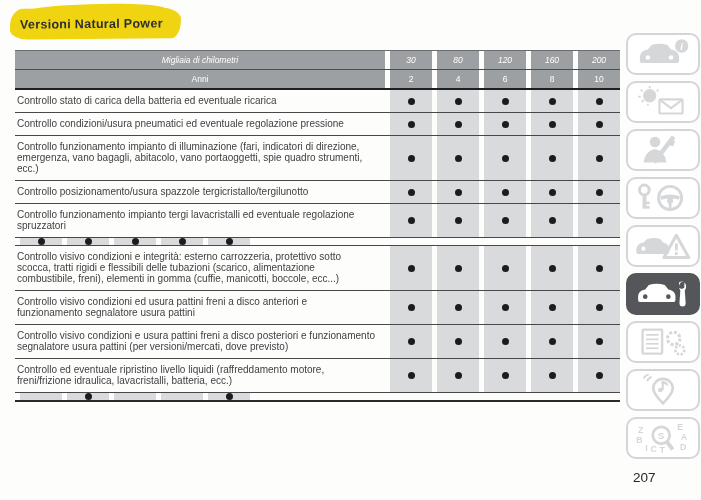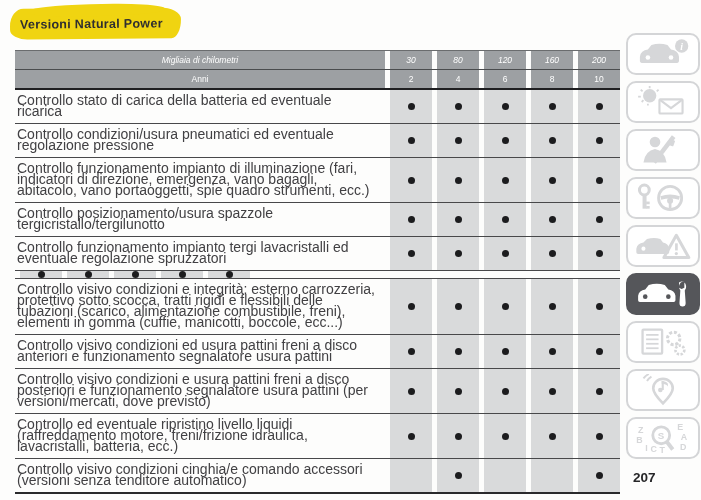--- a/index.html
+++ b/index.html
@@ -62,21 +62,21 @@
     color: #fff;
     font-size: 8.5px;
     height: 18px;
     display: flex; align-items: center; justify-content: center;
   }
   .brow { border-bottom: 1px solid #48484a; }
   .brow:last-child { border-bottom: 2px solid #2a2a2c; }
   .blabel {
     flex: 1;
     padding: 5px 10px 6px 2px;
-    font-size: 14px;
+    font-size: 10px;
     line-height: 11px;
     color: #414043;
   }
   .bval {
     width: 42px; margin-left: 5px;
     background: #D9DADB;
     display: flex; align-items: center; justify-content: center;
   }
   .dot { width: 7px; height: 7px; border-radius: 50%; background: #1c1c1e; }
 
@@ -95,21 +95,21 @@
   .g-stroke { stroke: #D6D7D9; fill: none; }
   .g-cut { fill: #ffffff; }
   .g-text { font-family: "Liberation Sans", sans-serif; font-weight: bold; fill: #D6D7D9; }
   .tab.active .g-fill { fill: #ffffff; }
   .tab.active .g-cut { fill: #55565A; }
 
   .page-number {
     position: absolute;
     left: 633px; top: 470px;
     font-size: 13.5px;
-    font-weight: bold;
+    font-weight: normal;
     color: #262628;
   }
 </style>
 </head>
 <body>
 
 <div class="title-wrap">
   <span class="title-highlight">
     <span class="title-text">Versioni Natural Power</span>
   </span>
@@ -316,21 +316,20 @@
         </div>
     <div class="bval dot-cell">
           <span class="dot"></span>
         </div>
     <div class="bval dot-cell">
           <span class="dot"></span>
         </div>
   </div>
 
   <div class="trow brow">
-    <div class="blabel row-label">Controllo visivo condizioni cinghia/e comando accessori (versioni senza tenditore automatico)</div>
     <div class="bval dot-cell"></div>
     <div class="bval dot-cell">
           <span class="dot"></span>
         </div>
     <div class="bval dot-cell"></div>
     <div class="bval dot-cell"></div>
     <div class="bval dot-cell">
           <span class="dot"></span>
         </div>
   </div>

